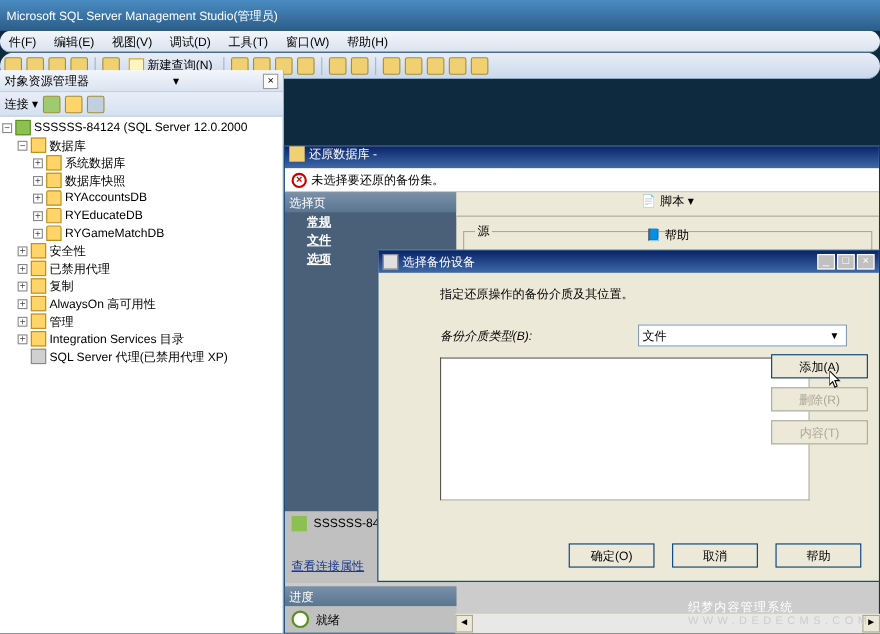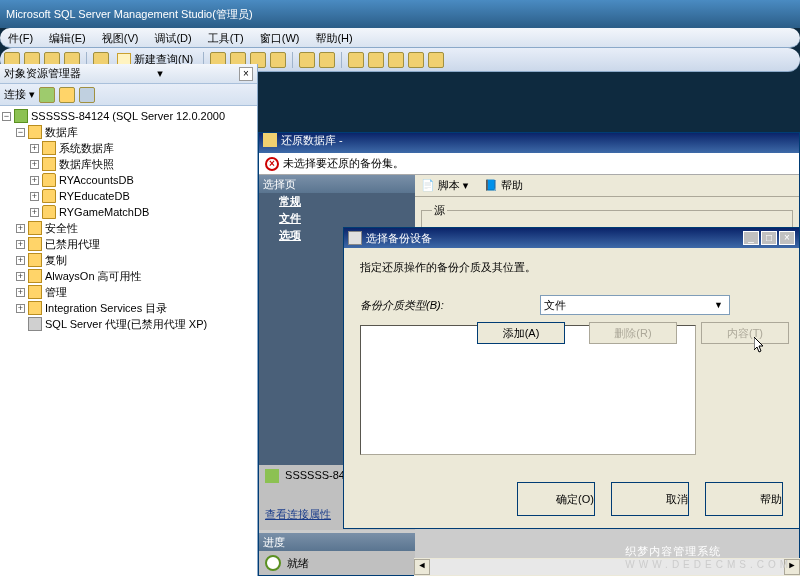--- a/index.html
+++ b/index.html
@@ -30,52 +30,52 @@
 
 .restore-dlg { position: absolute; top: 132px; left: 258px; width: 542px; height: 444px; background: #ccc; border: 1px solid #003c74; }
 .dlg-title { height: 20px; background: linear-gradient(#0a246a, #3e6aa8); color: #fff; display: flex; align-items: flex-start; padding: 0 4px; }
 .dlg-title .icon { width: 14px; height: 14px; background: #f0d070; margin-right: 4px; }
 .warn-bar { height: 22px; background: #fff; border-bottom: 1px solid #aaa; display: flex; align-items: center; padding: 0 6px; }
 .warn-bar .err-icon { width: 14px; height: 14px; background: #fff; border: 2px solid #c00; border-radius: 50%; color: #c00; font-size: 10px; text-align: center; line-height: 10px; font-weight: bold; margin-right: 4px; }
 .select-page { position: absolute; top: 42px; left: 0; width: 156px; background: #4a6079; height: 290px; }
 .sp-hdr { height: 18px; background: linear-gradient(#7a90a8, #5a7590); color: #fff; padding: 2px 4px; }
 .sp-item { color: #fff; padding: 1px 4px 1px 20px; text-decoration: underline; display: block; font-weight: bold; }
 .right-pane { position: absolute; top: 42px; left: 156px; right: 0; height: 290px; background: #ece9d8; }
-.script-bar { height: 22px; background: #ece9d8; border-bottom: 1px solid #aca899; display: flex; align-items: center; padding: 0 6px; gap: 16px; }
+.script-bar { height: 22px; background: #ece9d8; border-bottom: 1px solid #aca899; display: flex; align-items: center; padding: 0 6px; gap: 16px; flex-direction: column; }
 .src-group { border: 1px solid #aca899; margin: 6px; padding: 8px 10px; }
 .src-group legend { padding: 0 2px; }
 .radio-row { display: flex; align-items: center; gap: 6px; margin-left: 8px; }
 .radio-row input { margin: 0; }
 .dd-arrow { margin-left: auto; margin-right: 3px; font-size: 9px; }
 
 .conn-sec { position: absolute; top: 332px; left: 0; width: 156px; background: #c0c0c0; }
 .conn-hdr { height: 18px; background: linear-gradient(#7a90a8, #5a7590); color: #fff; padding: 2px 4px; }
 .conn-body { padding: 4px 6px 8px; }
 .conn-body .srv-icon { width: 14px; height: 14px; background: #8cc152; display: inline-block; vertical-align: middle; margin-right: 3px; }
 .conn-link { color: #1a3c8a; text-decoration: underline; margin-top: 24px; display: block; }
 .prog-sec { position: absolute; bottom: 0; left: 0; width: 156px; background: #c0c0c0; }
 .prog-body { padding: 4px 6px; display: flex; align-items: center; gap: 6px; }
 .prog-icon { width: 16px; height: 16px; border: 2px solid #5a9020; border-radius: 50%; background: #fff; }
 
 .backup-dlg { position: absolute; top: 227px; left: 343px; width: 457px; height: 302px; background: #ece9d8; border: 1px solid #003c74; }
 .bd-title { height: 20px; background: linear-gradient(#0a246a, #3e6aa8); color: #fff; display: flex; align-items: center; justify-content: space-between; padding: 0 4px; }
 .bd-title .l { display: flex; align-items: center; gap: 4px; }
 .bd-title .icon { width: 14px; height: 14px; background: #e0e0e0; border: 1px solid #888; }
 .wctrl { width: 16px; height: 14px; background: #c0c0c0; border: 1px solid #fff; font-size: 10px; text-align: center; line-height: 11px; }
-.bd-body { padding: 12px 16px; }
+.bd-body { padding: 12px 16px; margin-left: 40px; }
 .bd-row { display: flex; align-items: center; margin: 10px 0; }
 .bd-label { width: 180px; font-style: italic; }
 .bd-combo { width: 190px; height: 20px; border: 1px solid #7f9db9; background: #fff; display: flex; align-items: center; padding: 0 3px; }
 .bd-list { width: 336px; height: 130px; border: 1px inset #aca899; background: #fff; }
-.bd-btns { position: absolute; right: 10px; top: 94px; display: flex; gap: 24px; }
+.bd-btns { position: absolute; right: 10px; top: 94px; display: flex; flex-direction: column; gap: 8px; }
 .bd-btn { width: 88px; height: 22px; border: 1px solid #aca899; background: #ece9d8; }
 .bd-btn:not([disabled]) { border-color: #003c74; }
 .bd-btn[disabled] { color: #aca899; }
 .bd-bottom { position: absolute; bottom: 12px; right: 16px; display: flex; gap: 16px; }
-.bd-bottom button { width: 78px; height: 34px; border: 1px solid #003c74; background: #ece9d8; text-align: right; }
+.bd-bottom button { width: 78px; height: 22px; border: 1px solid #003c74; background: #ece9d8; }
 
 .hscroll { position: absolute; bottom: 0; left: 414px; right: 0; height: 18px; background: #ece9d8; display: flex; align-items: center; }
 .hscroll .ar { width: 16px; height: 16px; border: 1px solid #aca899; background: #ece9d8; font-size: 9px; text-align: center; }
 .hscroll .track { flex: 1; height: 16px; background: #e8e8e8; }
 
 .watermark { position: absolute; bottom: 6px; right: 8px; color: #fff; font-size: 14px; letter-spacing: 1px; }
 .watermark .sub { display: block; font-size: 10px; color: #ccc; letter-spacing: 4px; }
 .cursor { position: absolute; width: 12px; height: 18px; pointer-events: none; }
 </style>
 </head>

